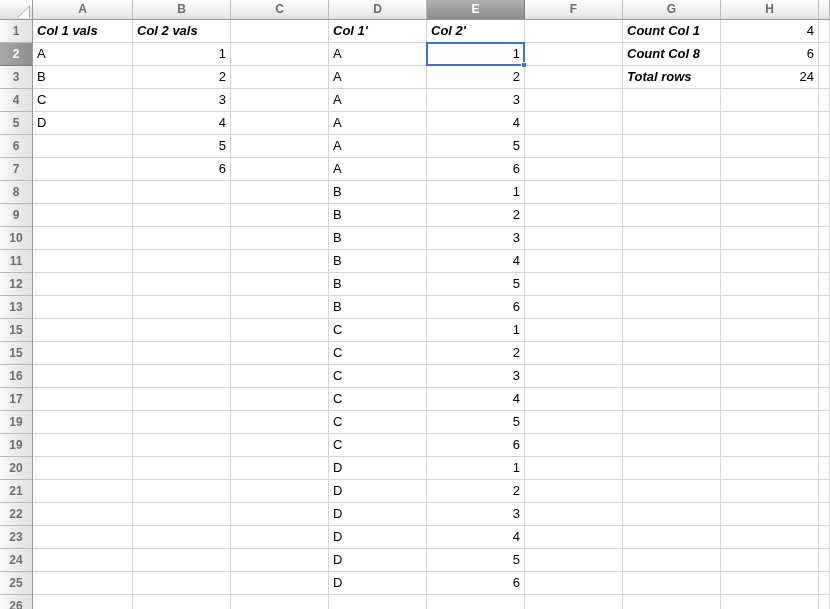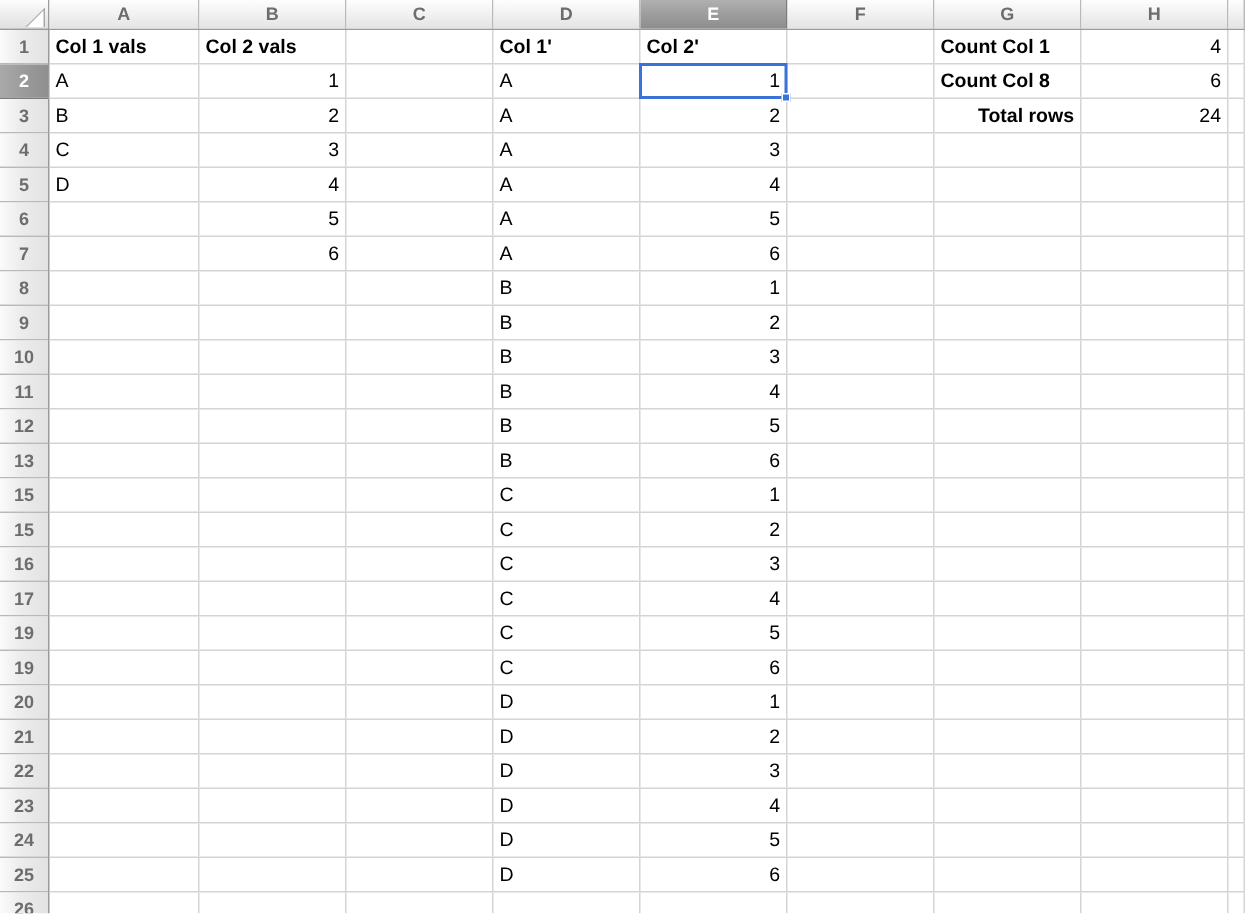--- a/index.html
+++ b/index.html
@@ -111,21 +111,21 @@
     height: 22px;
     line-height: 22px;
     font-size: 13px;
     color: #000000;
     border-right: 1px solid #d4d4d4;
     padding: 0 4px;
     flex: 0 0 auto;
     overflow: hidden;
     white-space: nowrap;
   }
-  .cell.b  { font-weight: bold; }
+  .cell.b  { font-weight: bold; font-style: italic; }
   .cell.r  { text-align: right; }
   .cell.l  { text-align: left; }
 
   
   .selbox {
     position: absolute;
     border: 2px solid #3b72d9;
     background: transparent;
     pointer-events: none;
   }
@@ -211,21 +211,21 @@
         <div class="cell r" style="width: 98px;">6</div>
         <div class="cell l" style="width: 11px;"></div>
       </div>
       <div class="gridrow">
         <div class="cell l" style="width: 100px;">B</div>
         <div class="cell r" style="width: 98px;">2</div>
         <div class="cell l" style="width: 98px;"></div>
         <div class="cell l" style="width: 98px;">A</div>
         <div class="cell r" style="width: 98px;">2</div>
         <div class="cell l" style="width: 98px;"></div>
-        <div class="cell l b" style="width: 98px; text-align: right;">Total rows</div>
+        <div class="cell l b" style="width: 98px;">Total rows</div>
         <div class="cell r" style="width: 98px;">24</div>
         <div class="cell l" style="width: 11px;"></div>
       </div>
       <div class="gridrow">
         <div class="cell l" style="width: 100px;">C</div>
         <div class="cell r" style="width: 98px;">3</div>
         <div class="cell l" style="width: 98px;"></div>
         <div class="cell l" style="width: 98px;">A</div>
         <div class="cell r" style="width: 98px;">3</div>
         <div class="cell l" style="width: 98px;"></div>

